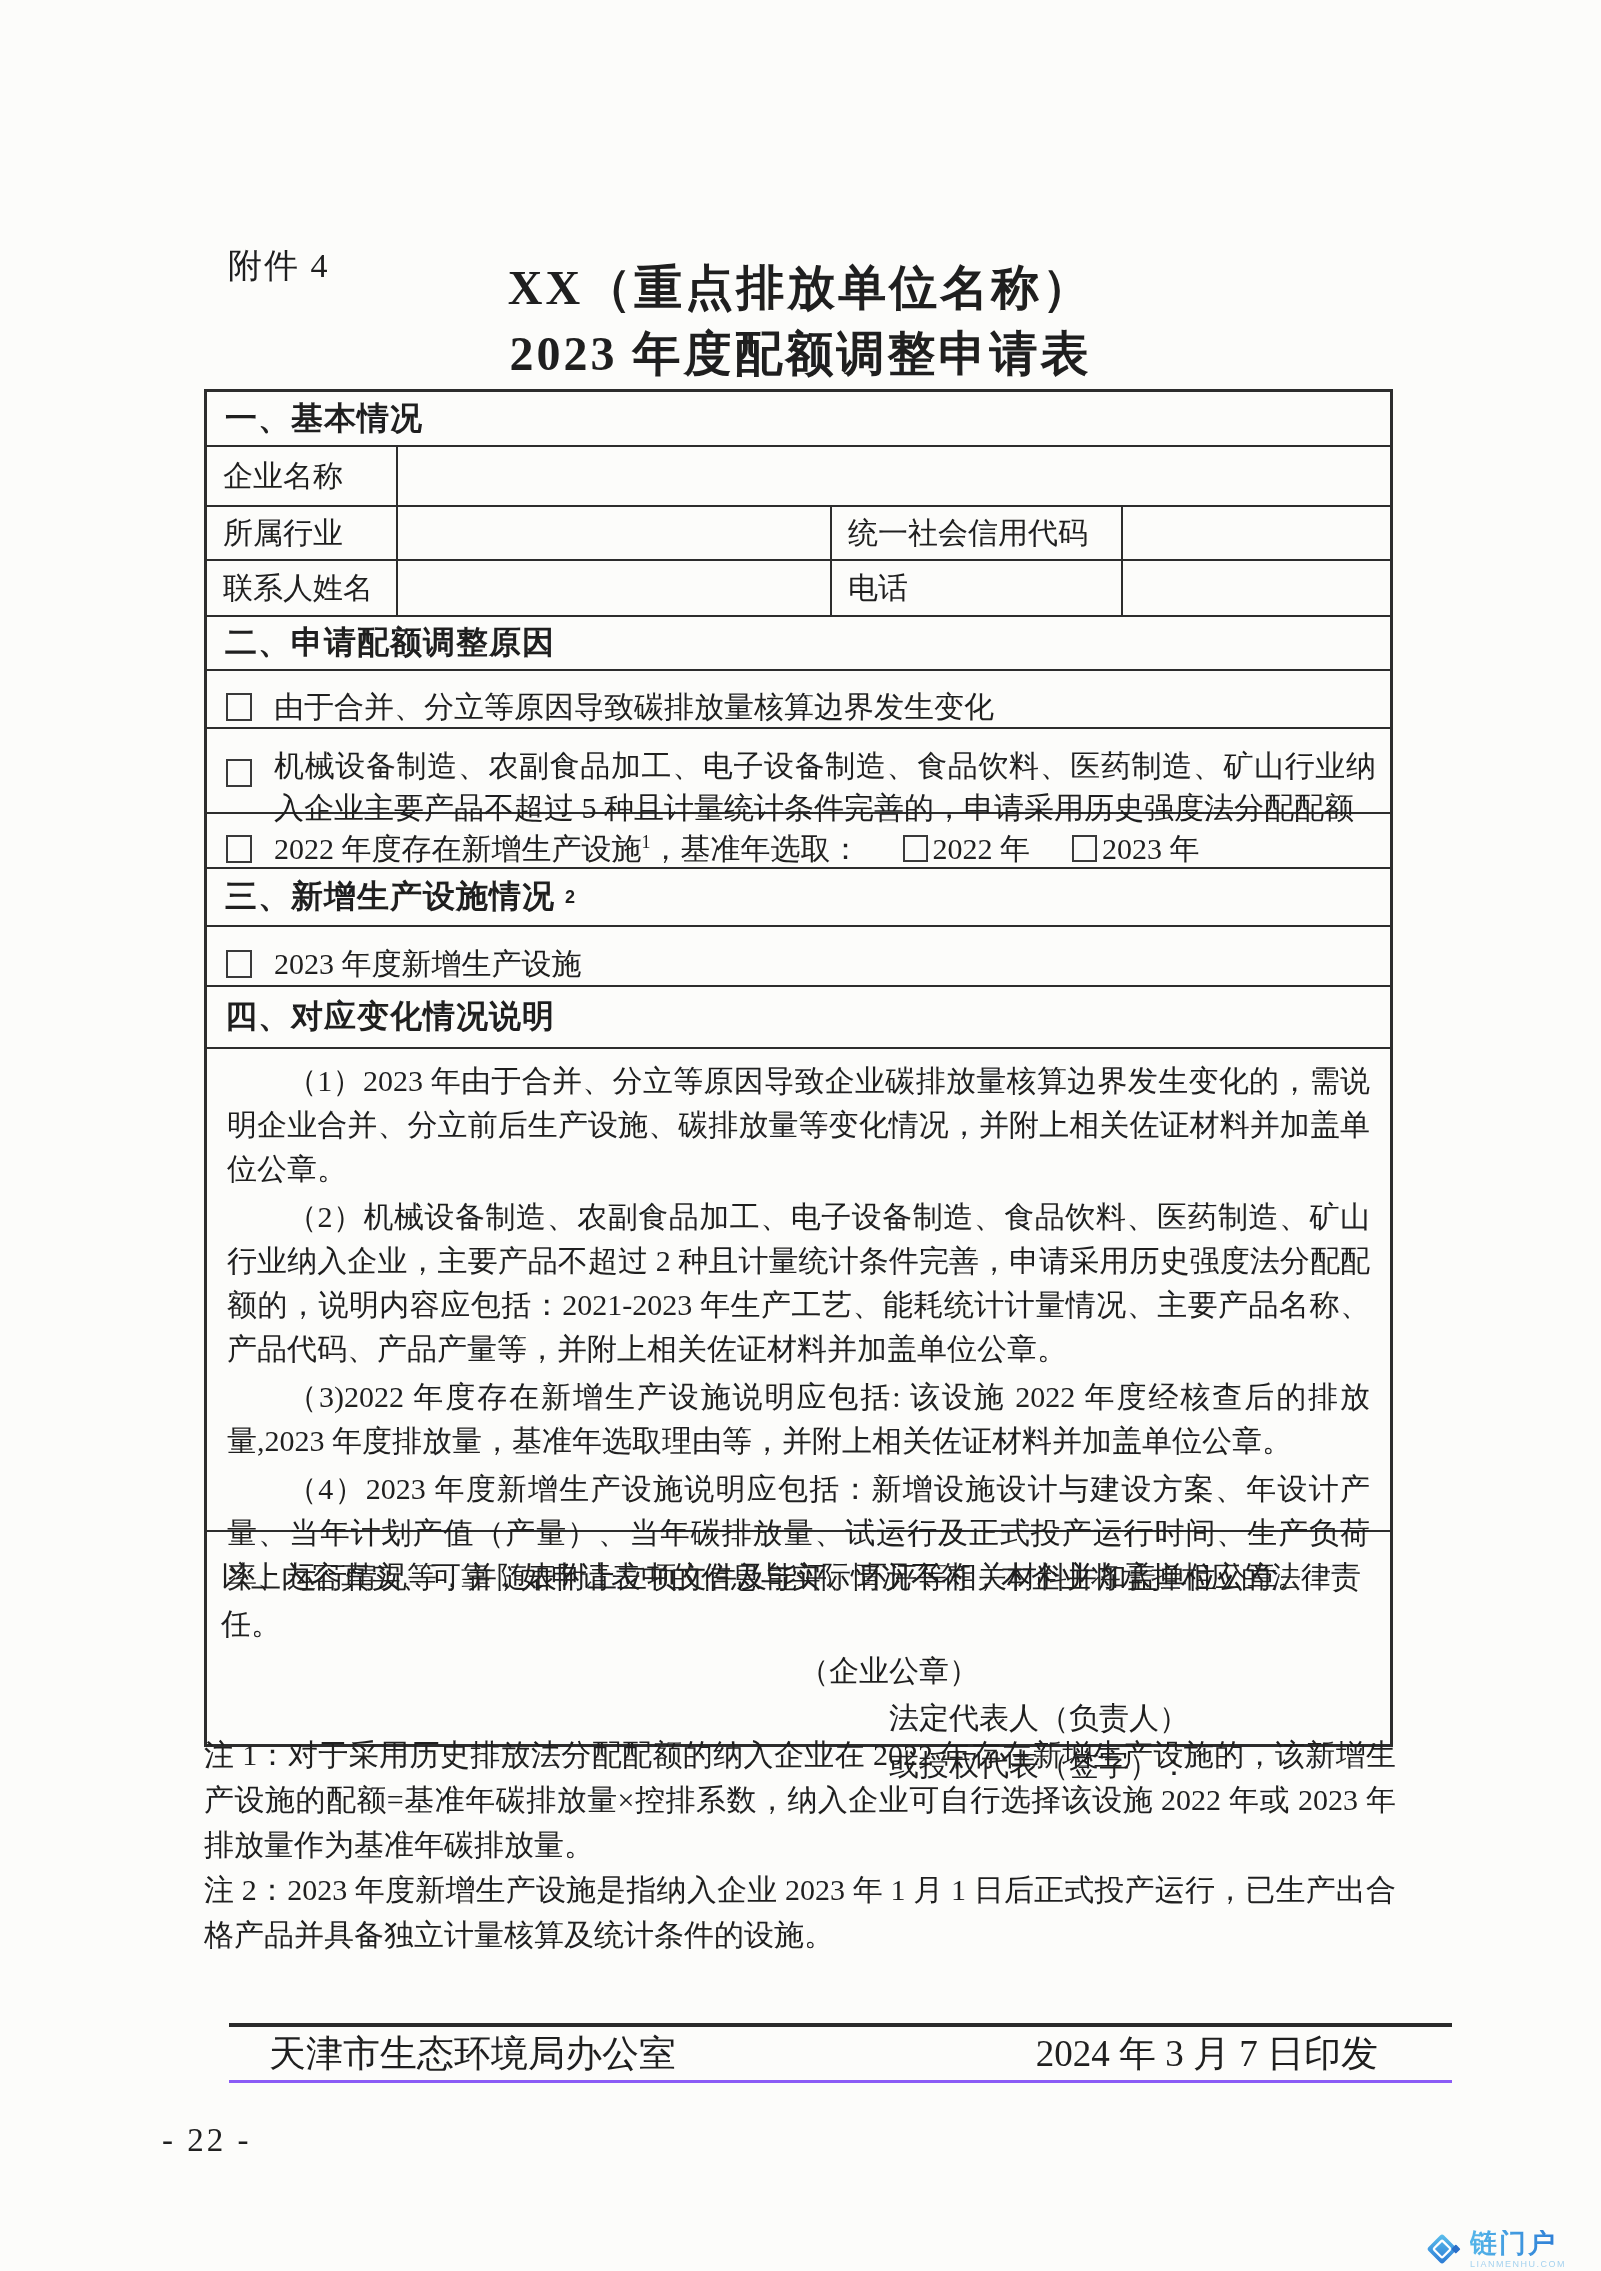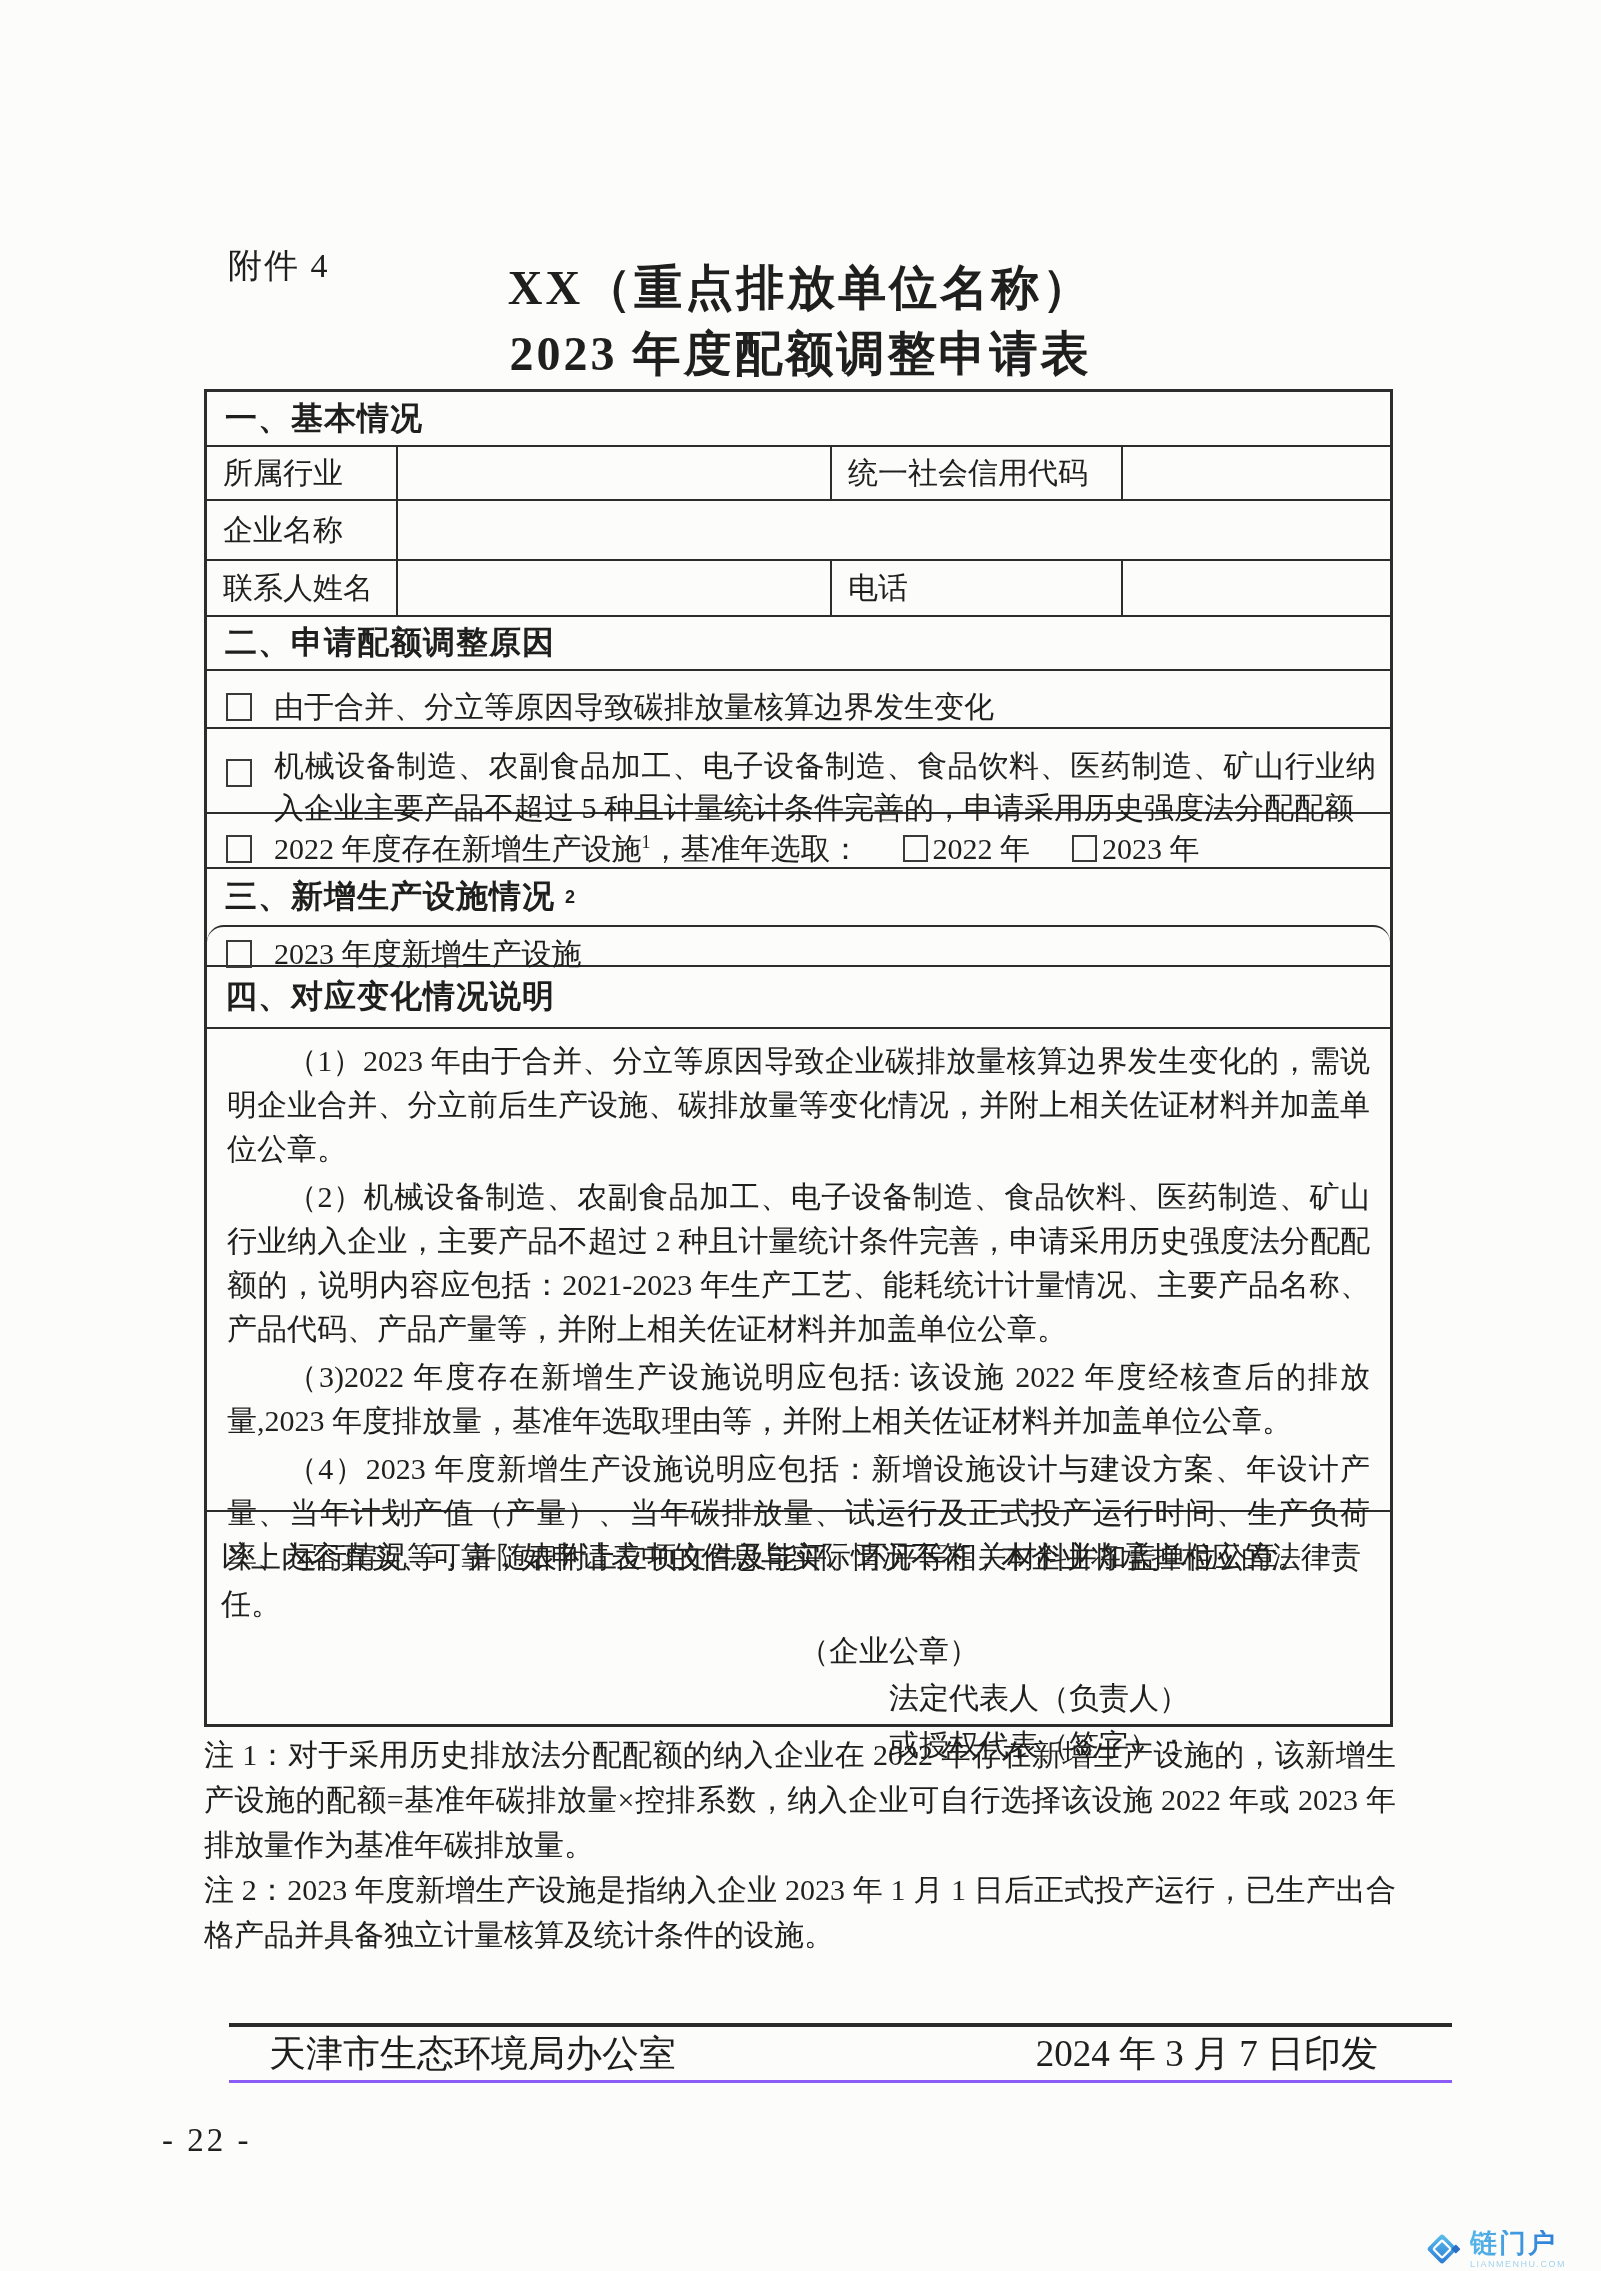--- a/index.html
+++ b/index.html
@@ -29,21 +29,21 @@
   .trow{display:flex;border-top:2px solid #2d2d2d;box-sizing:border-box;align-items:stretch;}
   .trow:first-child{border-top:none;}
   .tcell{box-sizing:border-box;display:flex;align-items:center;padding-left:16px;}
   .tcell + .tcell{border-left:2px solid #2d2d2d;}
   .sec-header{
     font-family:"Liberation Sans","DejaVu Sans",sans-serif;
     font-weight:bold;font-size:32px;letter-spacing:1px;
     padding-left:18px;display:flex;align-items:center;width:100%;box-sizing:border-box;
   }
   .h53{height:53px;} .h60{height:60px;} .h54{height:54px;} .h56{height:56px;}
-  .h58{height:58px;} .h85{height:85px;} .h55{height:55px;} .h52{height:40px;border-radius:17px;} .h62{height:62px;}
+  .h58{height:58px;} .h85{height:85px;} .h55{height:55px;} .h52{height:60px;} .h62{height:62px;}
   .w1{width:189px;} .w2{width:434px;} .w3{width:291px;} .w4{flex:1;}
   .wspan{flex:1;}
 
   
   .cb-row{display:flex;align-items:flex-start;padding:16px 14px 0 19px;width:100%;box-sizing:border-box;}
   .cb-row.vcenter{align-items:center;}
   .checkbox{
     flex:0 0 auto;width:22px;height:24px;border:2px solid #3a3a3a;
     display:inline-block;margin-right:22px;background:transparent;
   }
@@ -98,30 +98,30 @@
   <div class="attachment">附件 4</div>
   <div class="title-line title1">XX（重点排放单位名称）</div>
   <div class="title-line title2">2023 年度配额调整申请表</div>
 
   <div class="main-table">
 
     <div class="trow h53">
       <div class="sec-header">一、基本情况</div>
     </div>
 
+    <div class="trow h60">
+      <div class="tcell w1">企业名称</div>
+      <div class="tcell wspan"></div>
+    </div>
+
     <div class="trow h54">
       <div class="tcell w1">所属行业</div>
       <div class="tcell w2"></div>
       <div class="tcell w3">统一社会信用代码</div>
       <div class="tcell w4"></div>
-    </div>
-
-    <div class="trow h60">
-      <div class="tcell w1">企业名称</div>
-      <div class="tcell wspan"></div>
     </div>
 
     <div class="trow h56">
       <div class="tcell w1">联系人姓名</div>
       <div class="tcell w2"></div>
       <div class="tcell w3">电话</div>
       <div class="tcell w4"></div>
     </div>
 
     <div class="trow h54">

